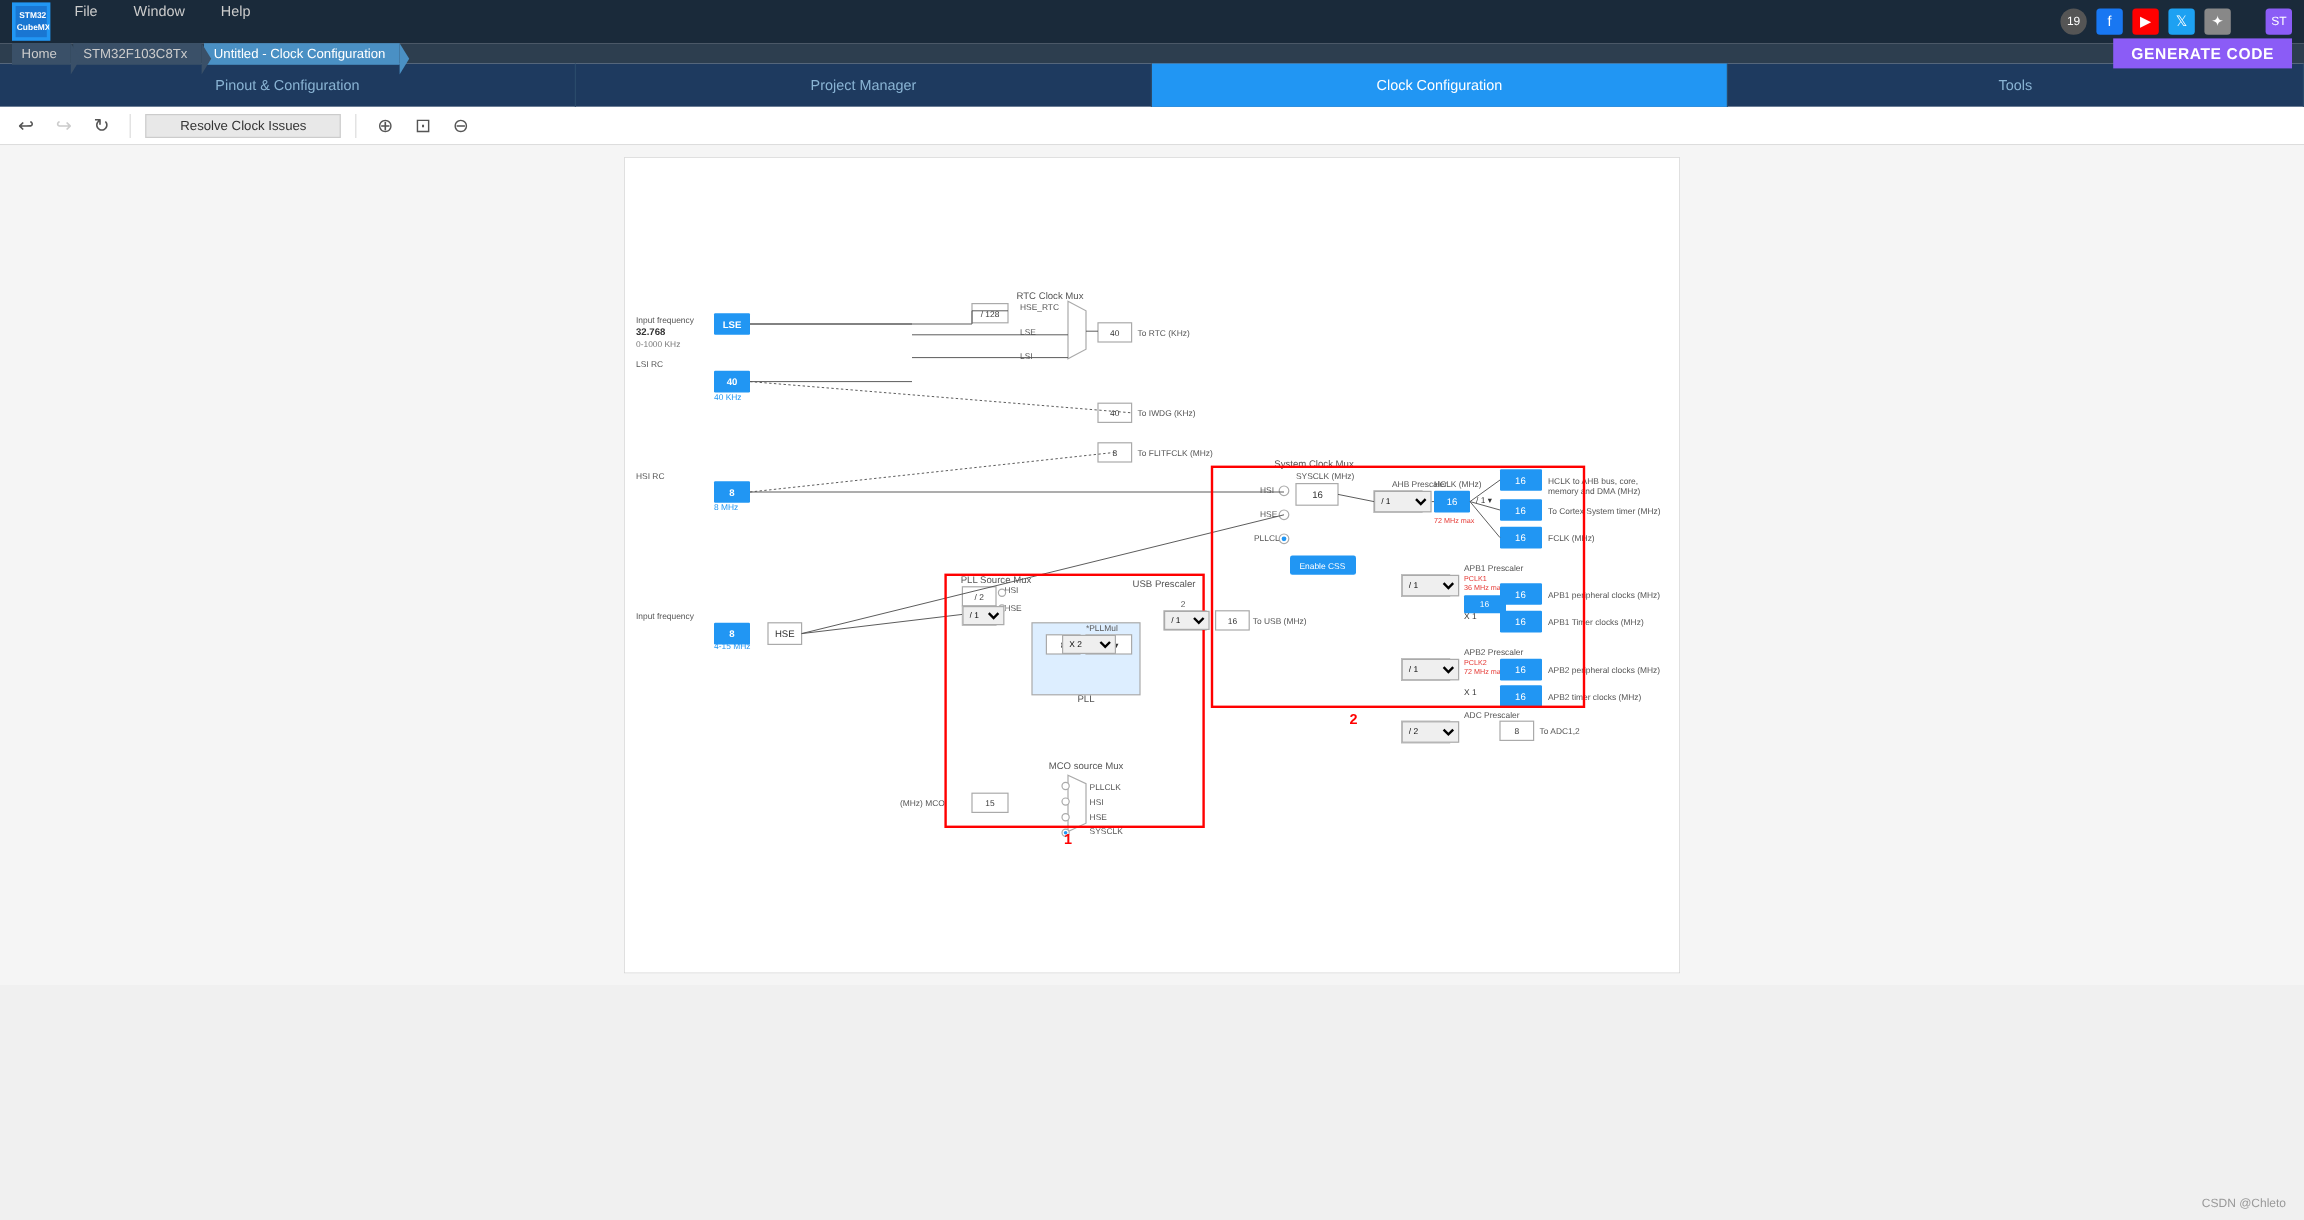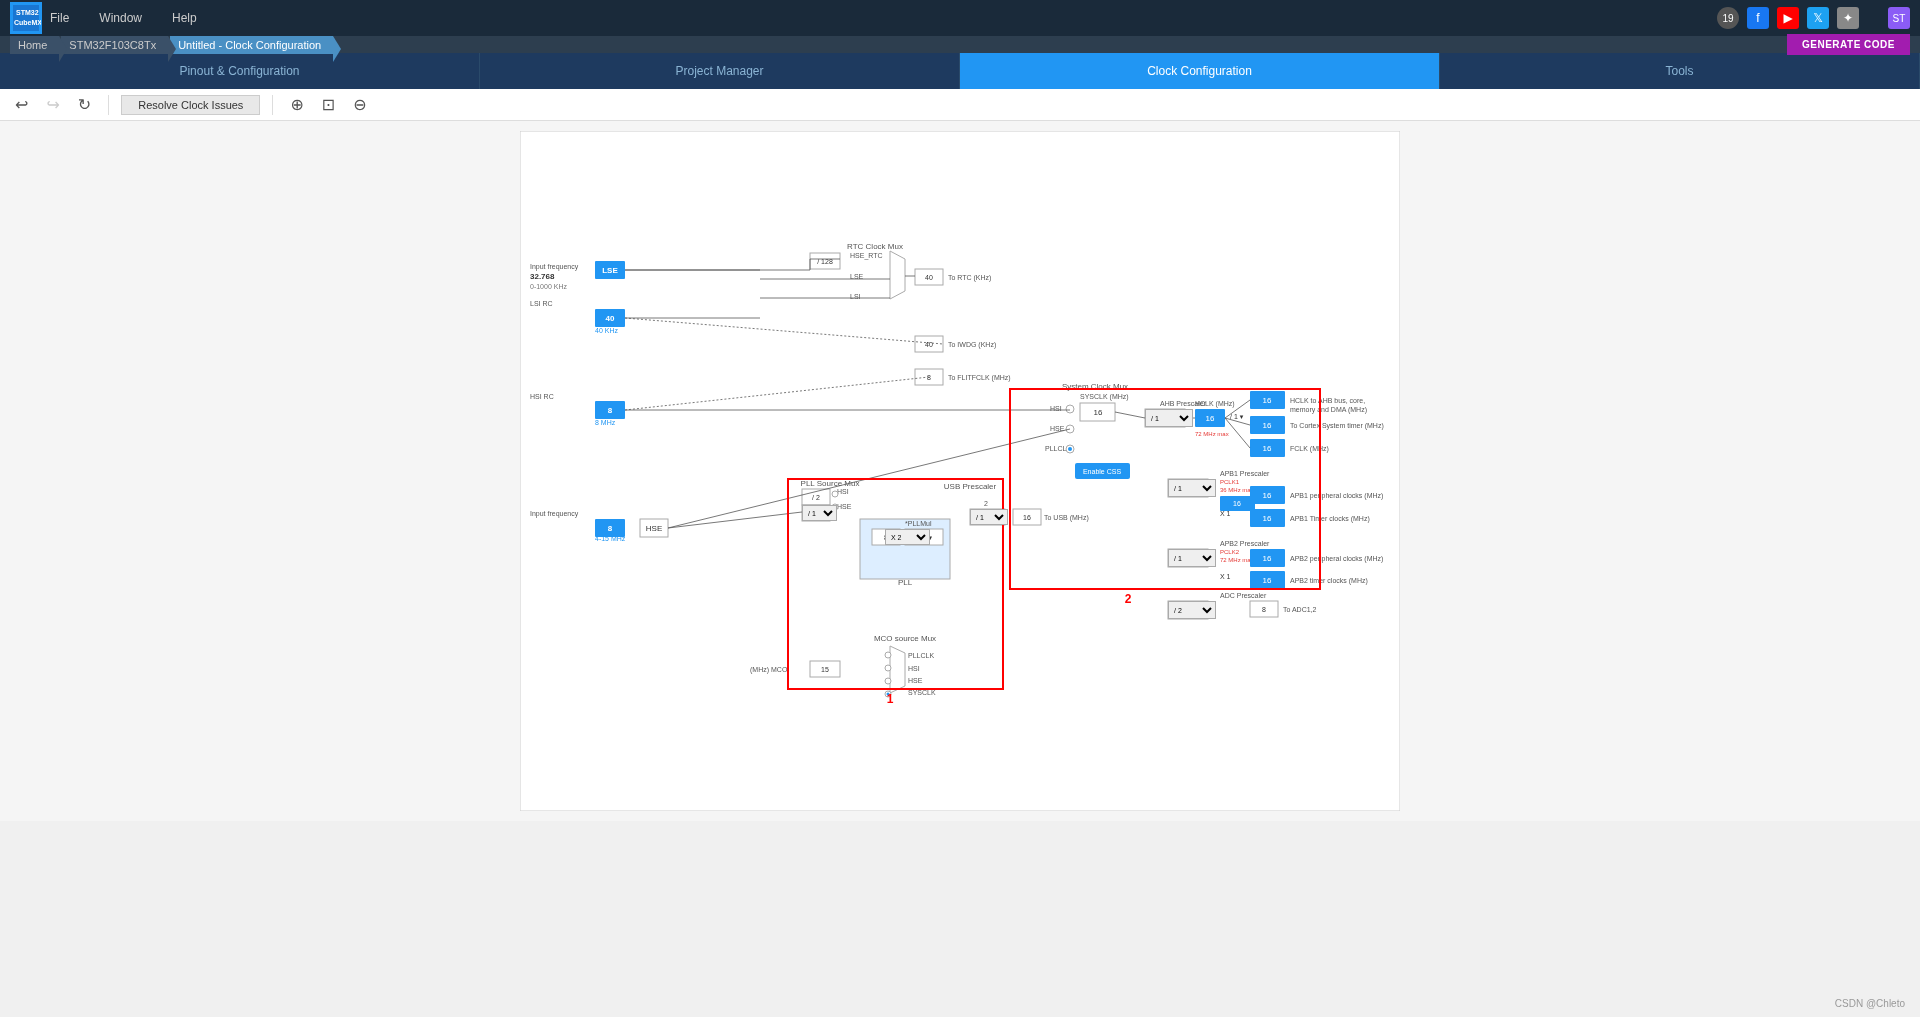--- a/index.html
+++ b/index.html
@@ -7,21 +7,21 @@
 
     
     .top-bar {
       background: #1a2a3a;
       display: flex;
       align-items: center;
       height: 36px;
       padding: 0 10px;
       justify-content: space-between;
     }
-    .top-bar-left { display: flex; align-items: center; gap: 8px; }
+    .top-bar-left { display: flex; align-items: flex-start; gap: 20px; }
     .logo { display: flex; align-items: center; gap: 5px; }
     .logo-cube {
       width: 32px; height: 32px; background: #2196F3;
       display: flex; align-items: center; justify-content: center;
       font-size: 8px; color: white; font-weight: bold;
     }
     .menu-items { display: flex; gap: 30px; }
     .menu-item { color: #ccc; font-size: 12px; cursor: pointer; }
     .top-bar-right { display: flex; align-items: flex-start; gap: 8px; }
     .social-icon { width: 22px; height: 22px; border-radius: 3px; display: flex; align-items: center; justify-content: center; font-size: 12px; cursor: pointer; }
@@ -61,25 +61,25 @@
       top: 0;
       width: 0;
       height: 0;
       border-top: 13px solid transparent;
       border-bottom: 13px solid transparent;
       border-left: 8px solid #3a5068;
       z-index: 1;
     }
     .breadcrumb-item.active::after { border-left-color: #4a90c4; }
     .generate-btn {
-      background: #a21caf;
+      background: #8b5cf6;
       color: white;
       border: none;
       padding: 5px 15px;
-      font-size: 10px;
+      font-size: 13px;
       font-weight: bold;
       cursor: pointer;
       letter-spacing: 0.5px;
     }
 
     
     .tab-bar {
       background: #1e3a5f;
       display: flex;
       height: 36px;
@@ -115,21 +115,21 @@
       cursor: pointer;
       font-size: 16px;
       color: #555;
       padding: 2px 5px;
       display: flex; align-items: center; justify-content: center;
     }
     .toolbar-btn.disabled { color: #ccc; cursor: not-allowed; }
     .resolve-btn {
       background: #e8e8e8;
       border: 1px solid #ccc;
-      padding: 3px 16px;
+      padding: 3px 28px;
       font-size: 11px;
       cursor: pointer;
       color: #333;
     }
     .toolbar-sep { width: 1px; background: #ddd; height: 20px; margin: 0 4px; }
 
     
     .main-content {
       background: #f5f5f5;
       display: flex;

